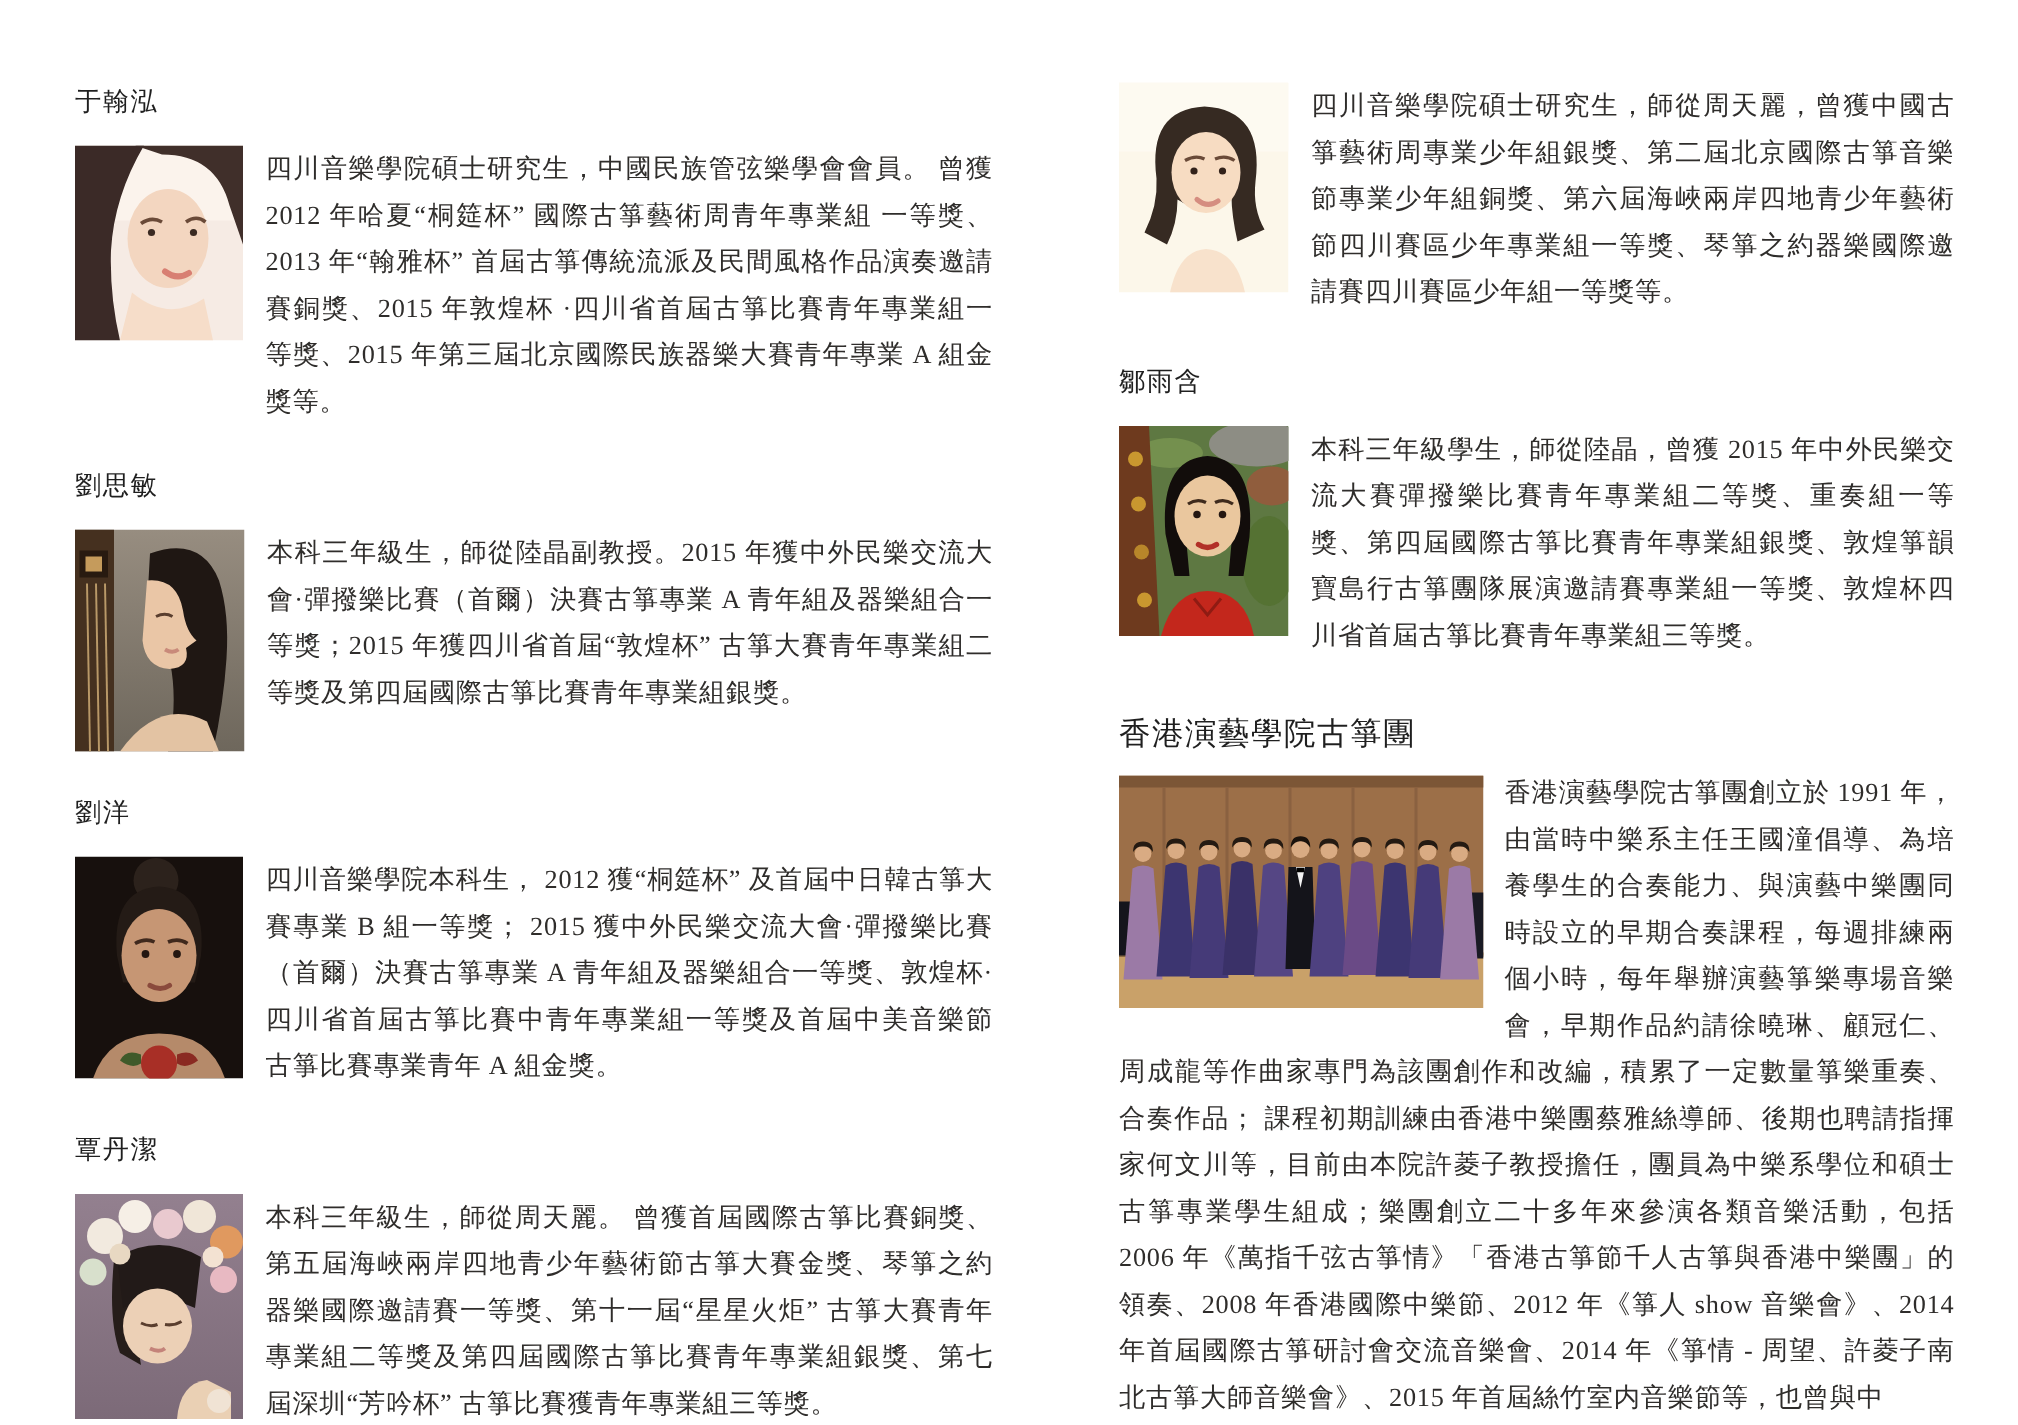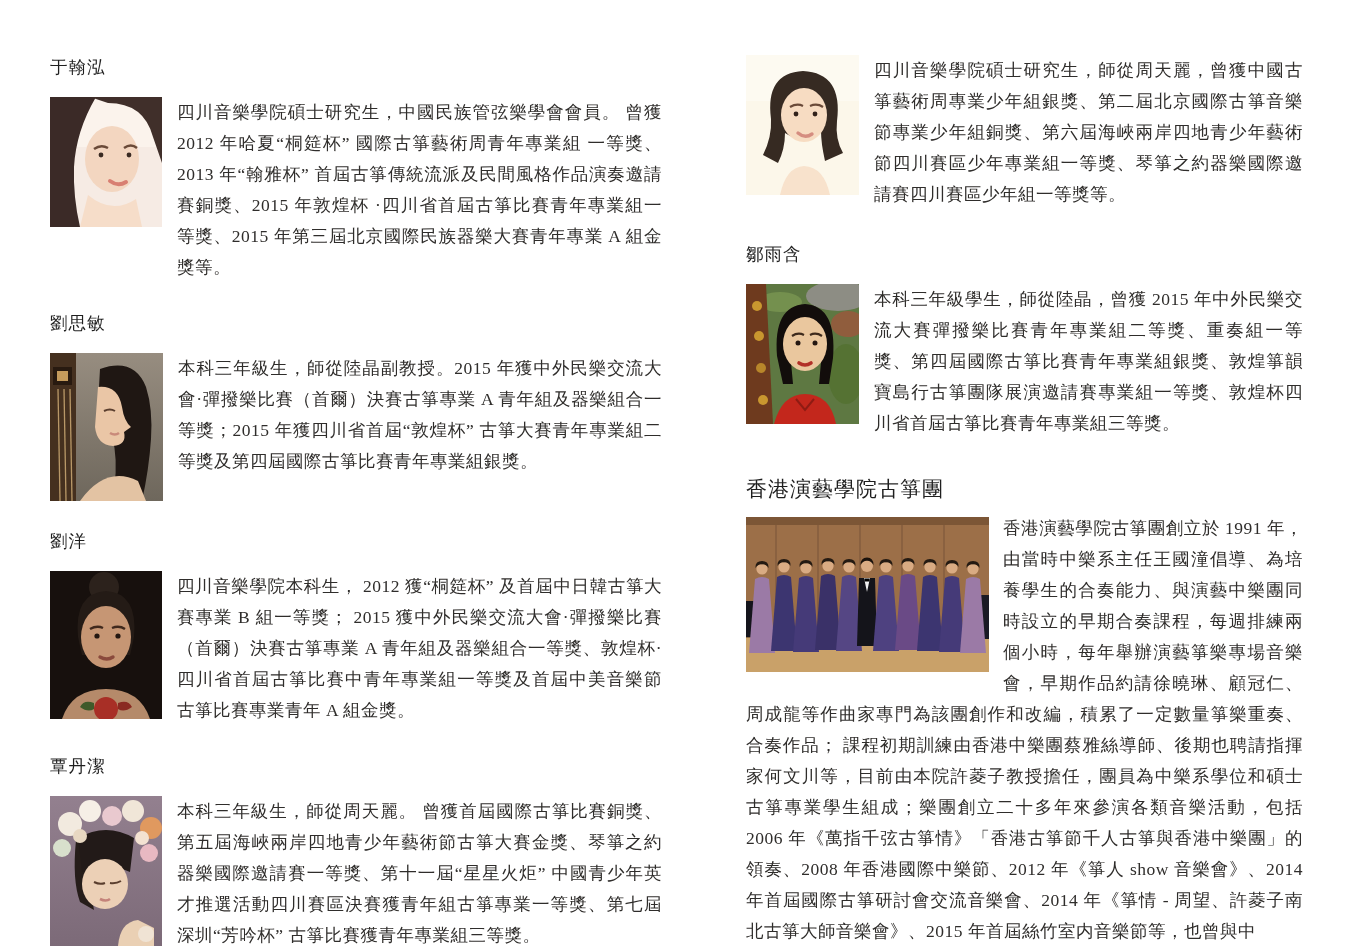--- a/index.html
+++ b/index.html
@@ -156,21 +156,21 @@
             <circle cx="83" cy="15" r="11" fill="#f0e6d8"></circle>
             <circle cx="101" cy="32" r="11" fill="#e0995f"></circle>
             <circle cx="12" cy="52" r="9" fill="#d8e0cc"></circle>
             <circle cx="99" cy="57" r="9" fill="#e8b9c2"></circle>
             <circle cx="30" cy="40" r="7" fill="#e8d8c2"></circle>
             <circle cx="92" cy="42" r="7" fill="#f3e2d2"></circle>
             <path d="M68,150 Q70,126 88,124 L104,132 L104,150 Z" fill="#ead0b4"></path>
             <circle cx="96" cy="138" r="8" fill="#f0e3d4"></circle>
           </svg>
         </div>
-        <p class="bio-text">本科三年級生，師從周天麗。 曾獲首屆國際古箏比賽銅獎、第五屆海峽兩岸四地青少年藝術節古箏大賽金獎、琴箏之約器樂國際邀請賽一等獎、第十一屆“星星火炬” 中國青少年英才推選活動四川賽區決賽獲青年組古箏專業一等獎、第七屆深圳“芳吟杯” 古箏比賽獲青年專業組三等獎。</p>
+        <p class="bio-text">本科三年級生，師從周天麗。 曾獲首屆國際古箏比賽銅獎、第五屆海峽兩岸四地青少年藝術節古箏大賽金獎、琴箏之約器樂國際邀請賽一等獎、第十一屆“星星火炬” 古箏大賽青年專業組二等獎及第四屆國際古箏比賽青年專業組銀獎、第七屆深圳“芳吟杯” 古箏比賽獲青年專業組三等獎。</p>
       </div>
     </section>
 
   </div>
 
   <div class="col-right">
 
     <section class="bio">
       <div class="bio-body">
         <div class="photo-box">

